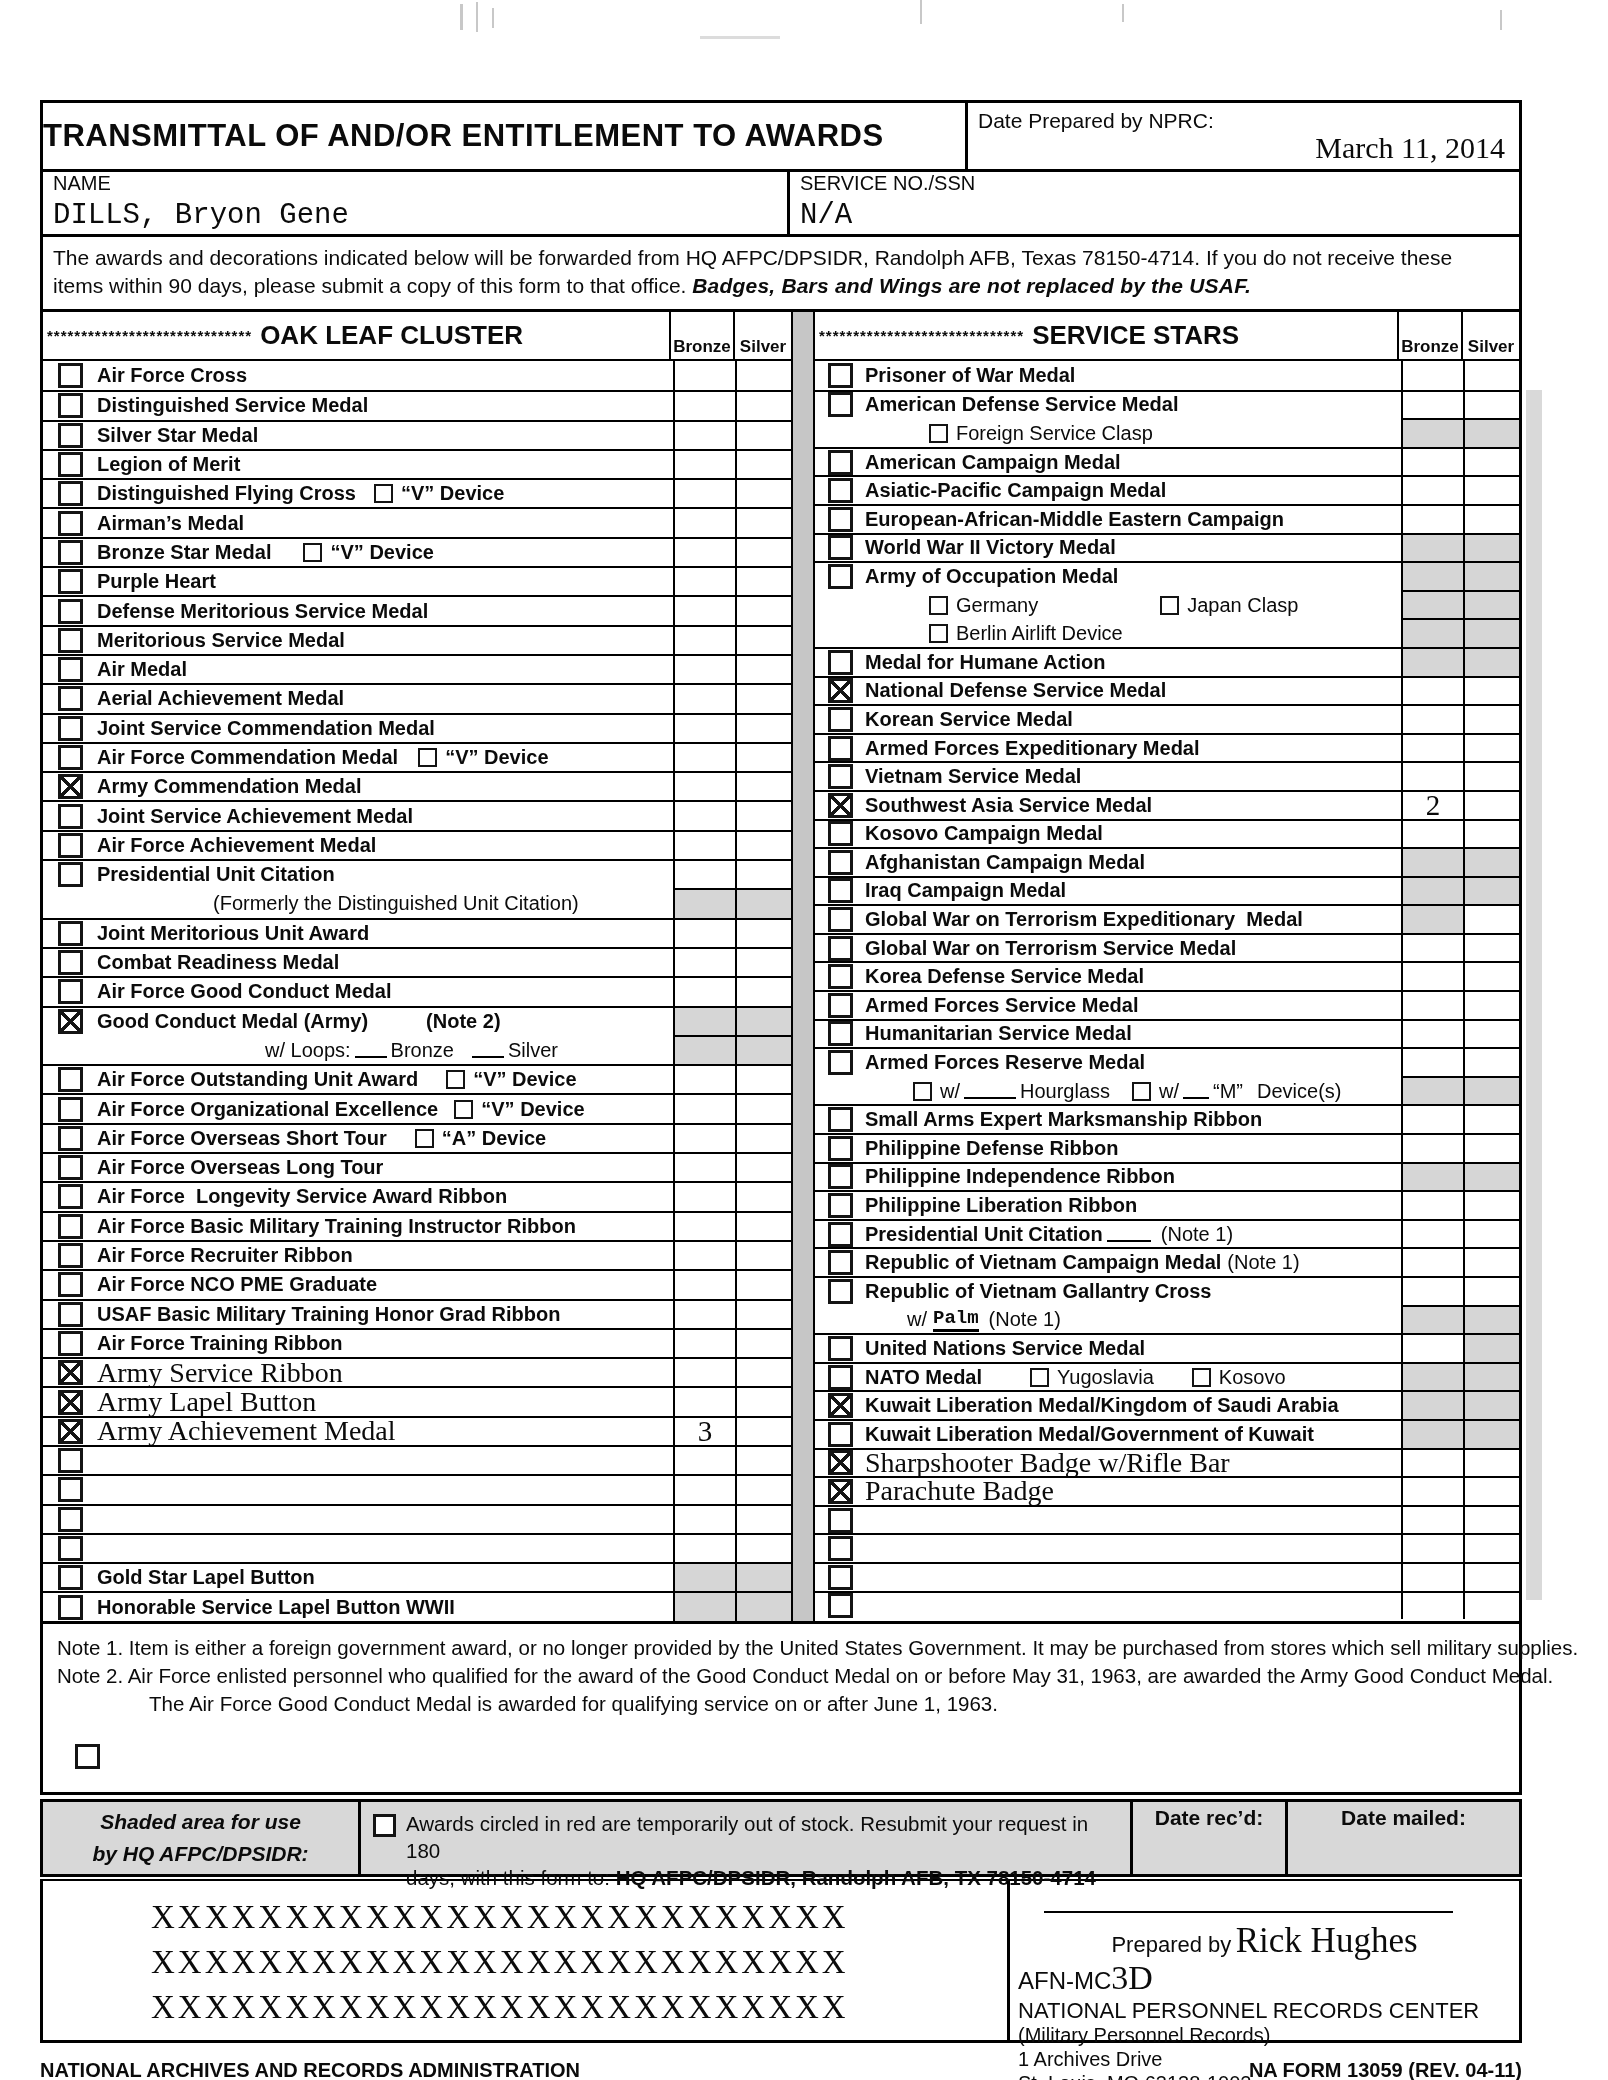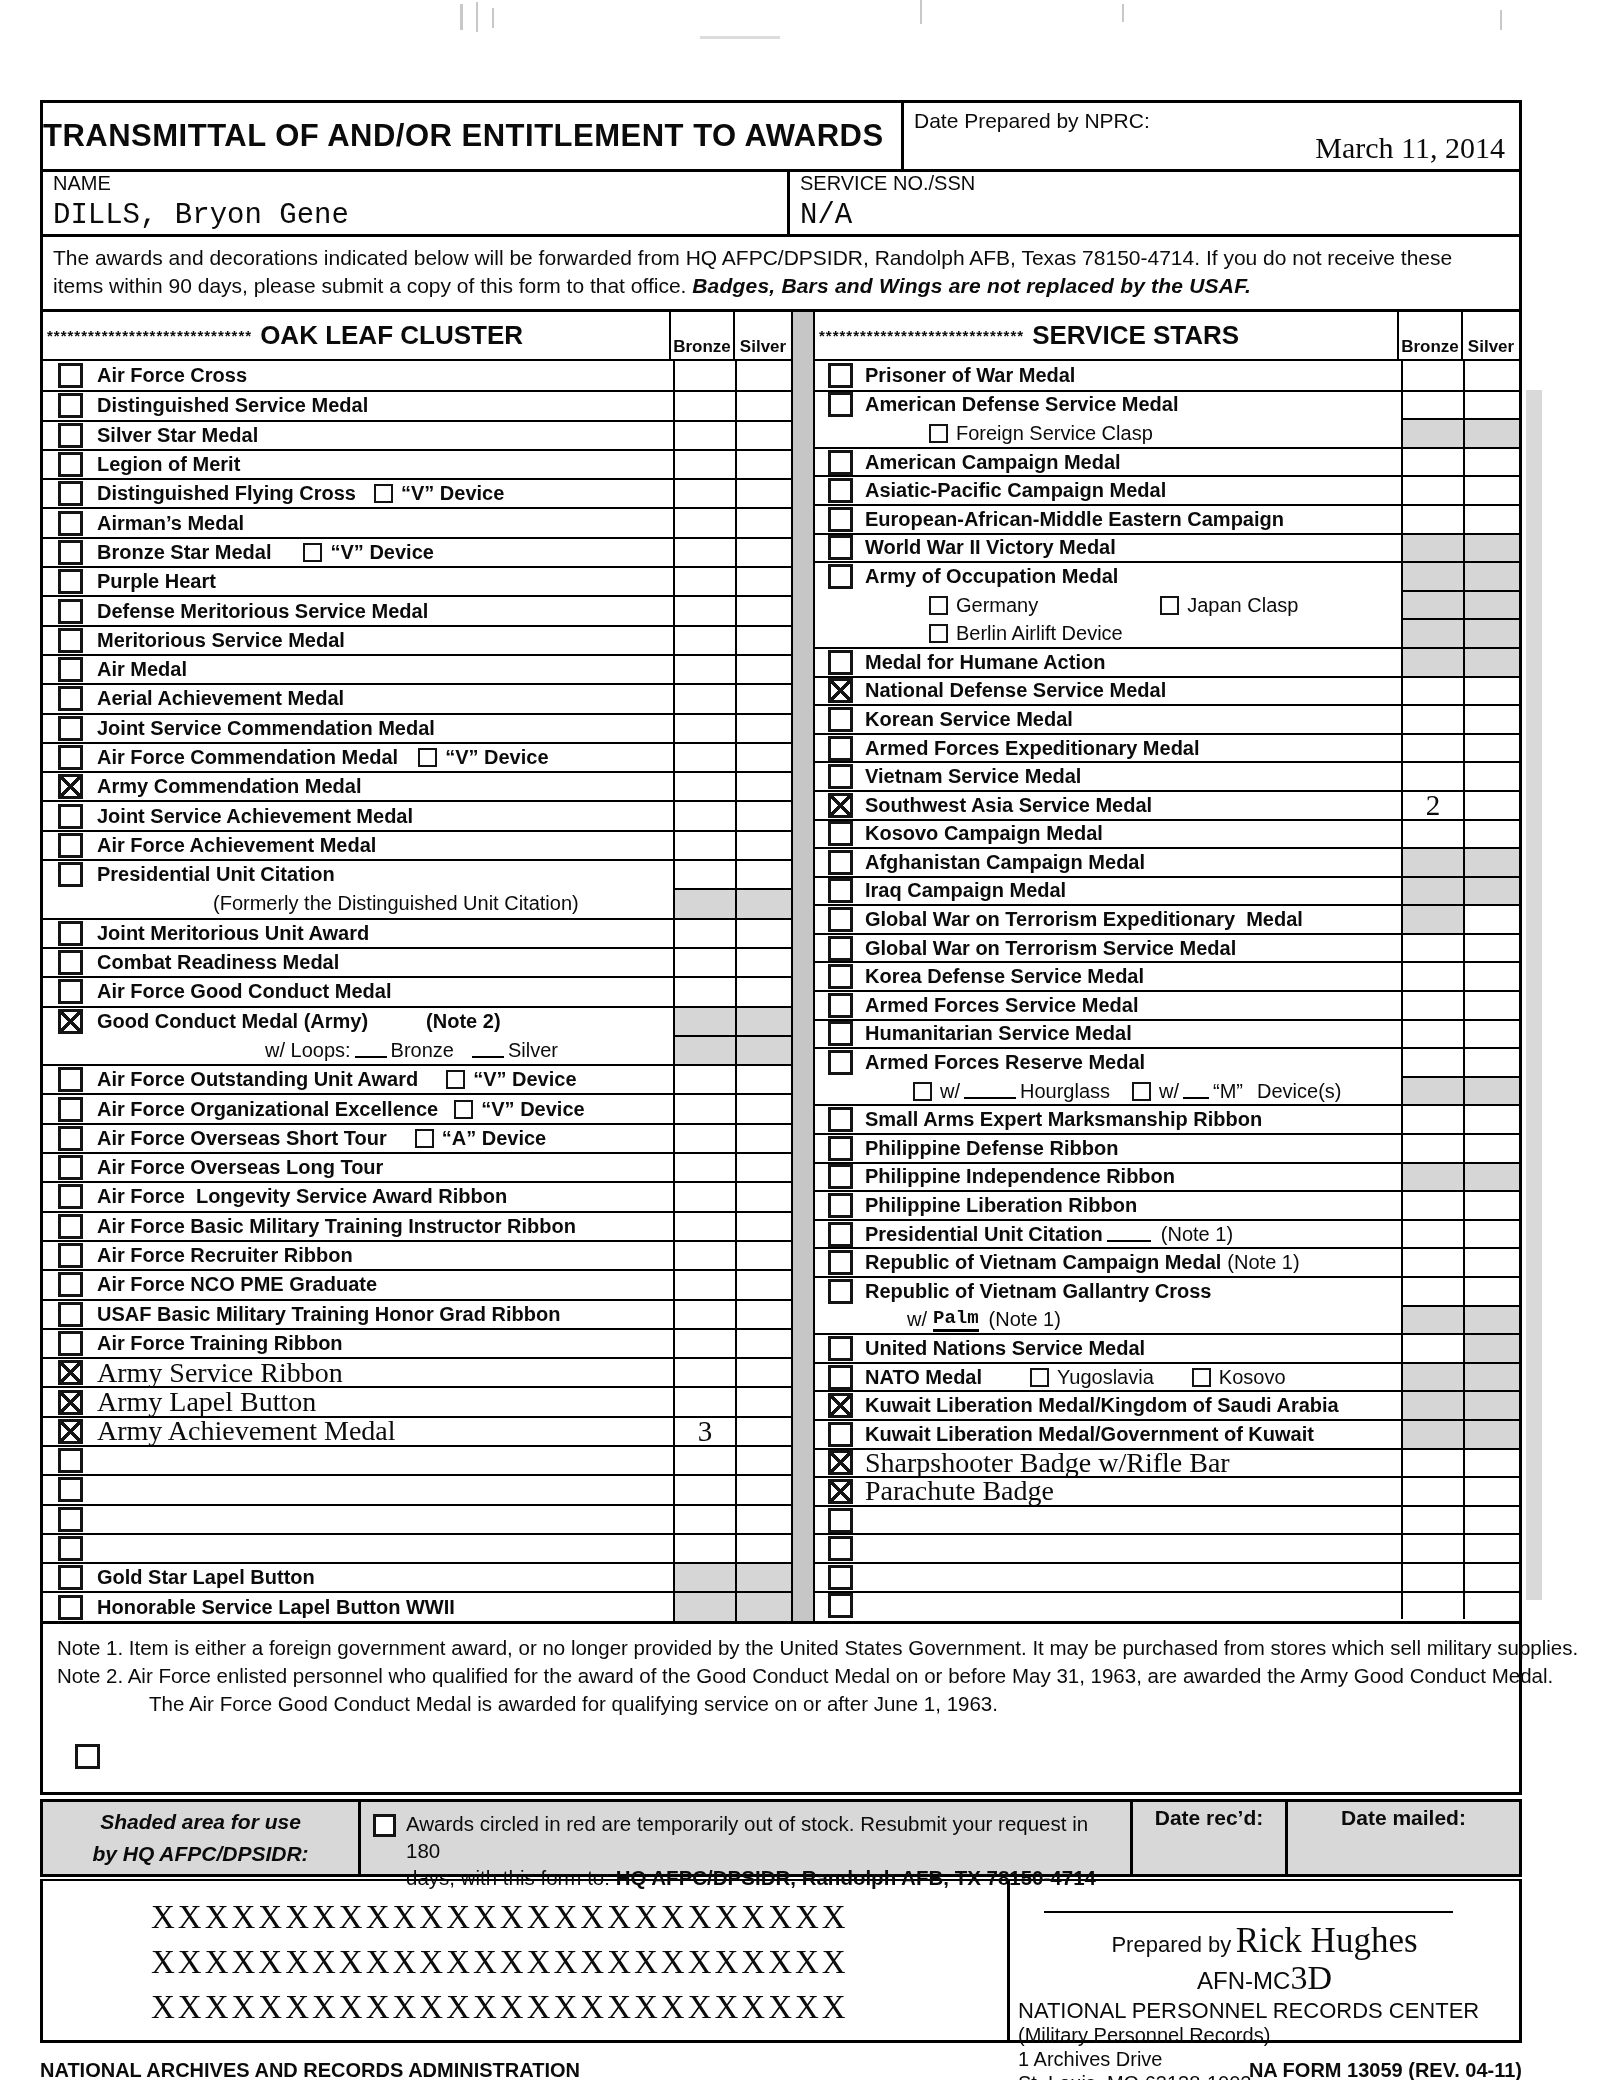--- a/index.html
+++ b/index.html
@@ -4,21 +4,21 @@
 <style>
   html,body{margin:0;padding:0;background:#ffffff;}
   body{width:1608px;height:2080px;position:relative;font-family:"Liberation Sans",sans-serif;color:#0b0b0b;}
   .noise{position:absolute;background:#9a9a9a;opacity:.55;}
   .page{position:absolute;left:40px;top:100px;width:1482px;}
   .form-main{border:3px solid #000;}
   
   .title-row{display:flex;border-bottom:3px solid #000;height:66px;}
   .title-cell{flex:1;display:flex;align-items:center;padding-left:0;border-right:3px solid #000;}
   .title-cell h1{font-size:31px;margin:0;letter-spacing:.5px;}
-  .date-cell{width:615px;position:relative;}
+  .date-cell{width:551px;position:relative;}
   .date-label{position:absolute;top:6px;left:10px;font-size:21px;}
   .date-value{position:absolute;bottom:4px;right:14px;font-family:"Liberation Serif",serif;font-size:30px;}
   .id-row{display:flex;border-bottom:3px solid #000;height:62px;}
   .id-cell{position:relative;}
   .id-name{flex:1;border-right:3px solid #000;}
   .id-ssn{width:729px;}
   .id-label{position:absolute;top:0;left:10px;font-size:20px;}
   .id-value{position:absolute;bottom:2px;left:10px;font-family:Liberation Mono, monospace;font-size:29px;}
   .instr{border-bottom:3px solid #000;padding:7px 12px 9px 10px;font-size:21px;line-height:28px;}
   .instr b i{letter-spacing:.2px;}
@@ -70,21 +70,21 @@
   .sb-rec{border-right:3px solid #000;box-sizing:border-box;width:155px;flex:none;}
   
   .bottom-box{border:3px solid #000;border-top-width:2px;margin-top:2px;display:flex;height:164px;box-sizing:border-box;}
   .xx-area{width:967px;border-right:3px solid #000;box-sizing:border-box;padding:14px 0 0 108px;}
   .xx-line{font-family:"Liberation Serif",serif;font-size:33px;letter-spacing:3px;line-height:45px;white-space:nowrap;}
   .prep-area{flex:1;position:relative;padding:0 8px;}
   .sig-line{position:absolute;top:30px;left:34px;right:66px;border-bottom:2.5px solid #000;}
   .prep-line1{margin-top:40px;text-align:center;white-space:nowrap;}
   .prep-by{font-size:22px;}
   .prep-name{font-family:"Liberation Serif",serif;font-size:35px;}
-  .prep-line2{text-align:center;margin-top:-2px;white-space:nowrap;}
+  .prep-line2{text-align:left;margin-top:-2px;white-space:nowrap;}
   .org-code-sans{font-size:24px;}
   .org-code-serif{font-family:"Liberation Serif",serif;font-size:34px;}
   .org-lines{font-size:20px;line-height:24px;margin-top:2px;}
   .org-lines .org-first{font-size:22px;}
   .footer{display:flex;justify-content:space-between;margin-top:16px;font-weight:700;font-size:20px;}
   .artifact-strip{position:absolute;background:#d9d9d9;}
 </style>
 </head>
 <body>
 

